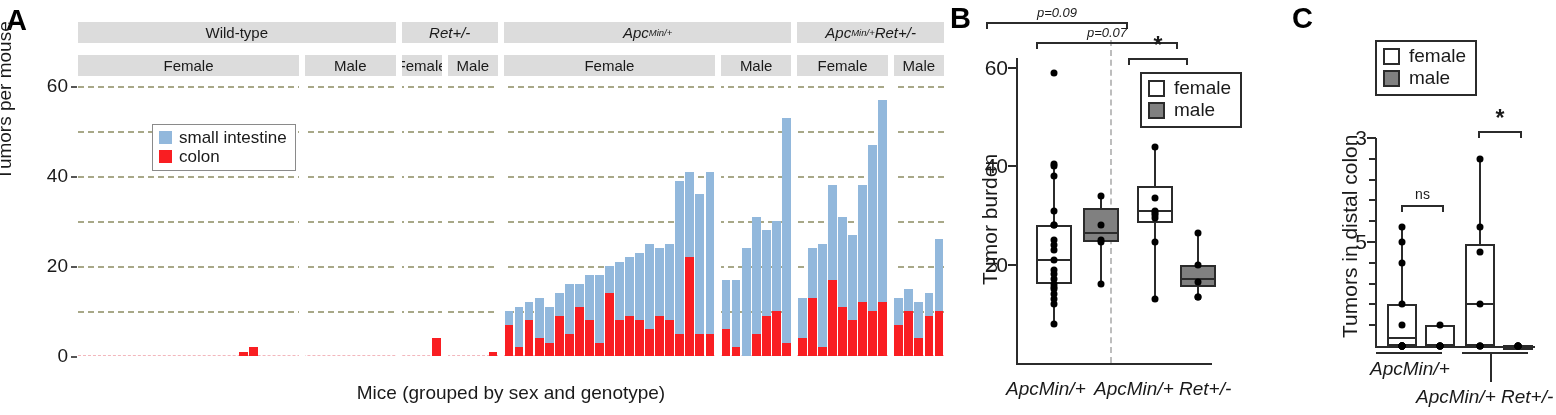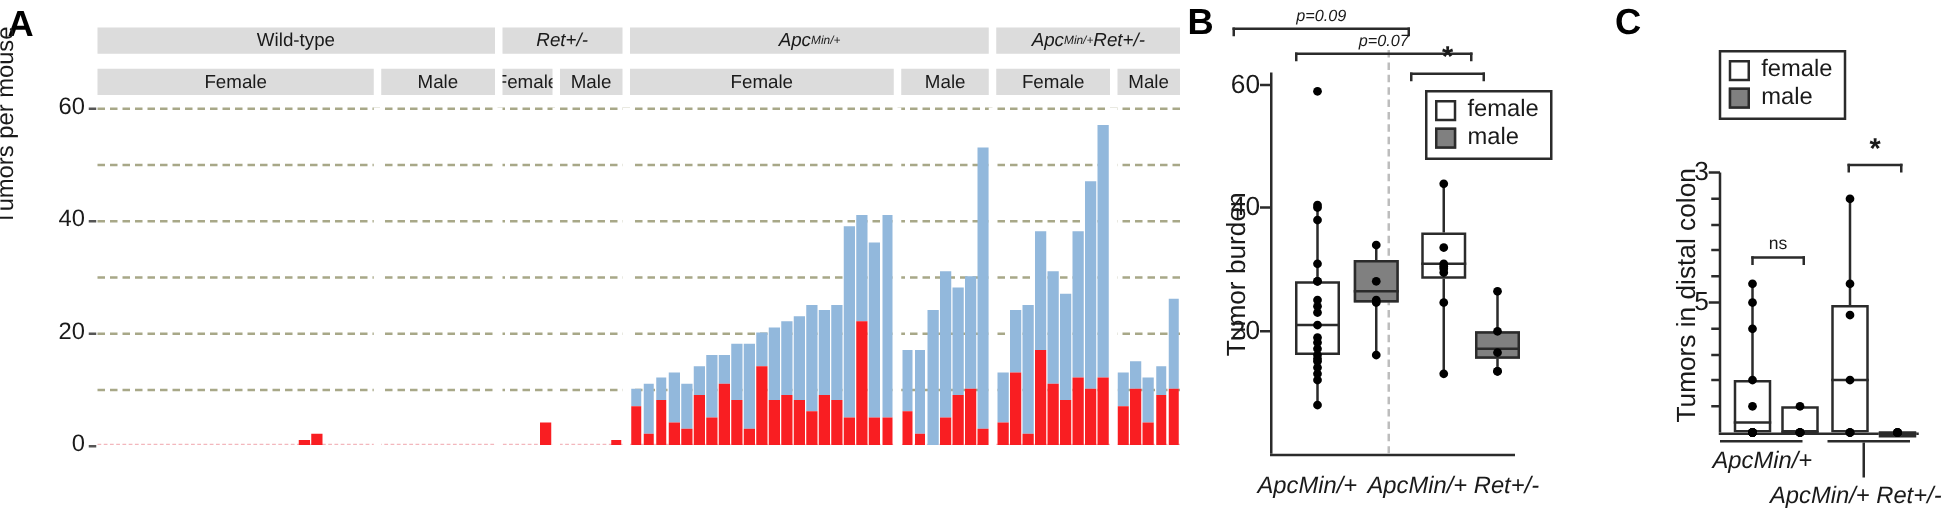--- a/index.html
+++ b/index.html
@@ -365,21 +365,32 @@
         <div class="facet-sep" style="left: 221.073px;"></div>
         <div class="facet-sep" style="left: 317.512px;"></div>
         <div class="facet-sep" style="left: 363.707px;"></div>
         <div class="facet-sep" style="left: 419.951px;"></div>
         <div class="facet-sep" style="left: 636.976px;"></div>
         <div class="facet-sep" style="left: 713.317px;"></div>
         <div class="facet-sep" style="left: 809.756px;"></div>
       </div>
   </div>
 
-
+  <div id="A-legend">
+      <div class="row">
+        <span class="sw" style="background: rgb(146, 184, 220);"></span>
+        <span>small intestine</span>
+      </div>
+      <div class="row">
+        <span class="sw" style="background: rgb(249, 30, 34);"></span>
+        <span>colon</span>
+      </div>
+    </div>
+
+  <div id="A-xlabel">Mice (grouped by sex and genotype)</div>
 </div>
 
 <div class="panel" id="panelB">
   <div class="panel-letter" style="left:0px; top:4px;">B</div>
   <div id="B-body">
       <div class="axis-line" style="left: 66px; top: 58px; width: 2px; height: 305px;"></div>
       <div class="axis-line" style="left: 66px; top: 363px; width: 196px; height: 2px;"></div>
       <div class="axis-line" style="left: 58px; top: 66.8387px; width: 9px; height: 2px;"></div>
       <div class="ytl" style="left: 8px; top: 67.8387px; width: 50px;">60</div>
       <div class="axis-line" style="left: 58px; top: 165.226px; width: 9px; height: 2px;"></div>

